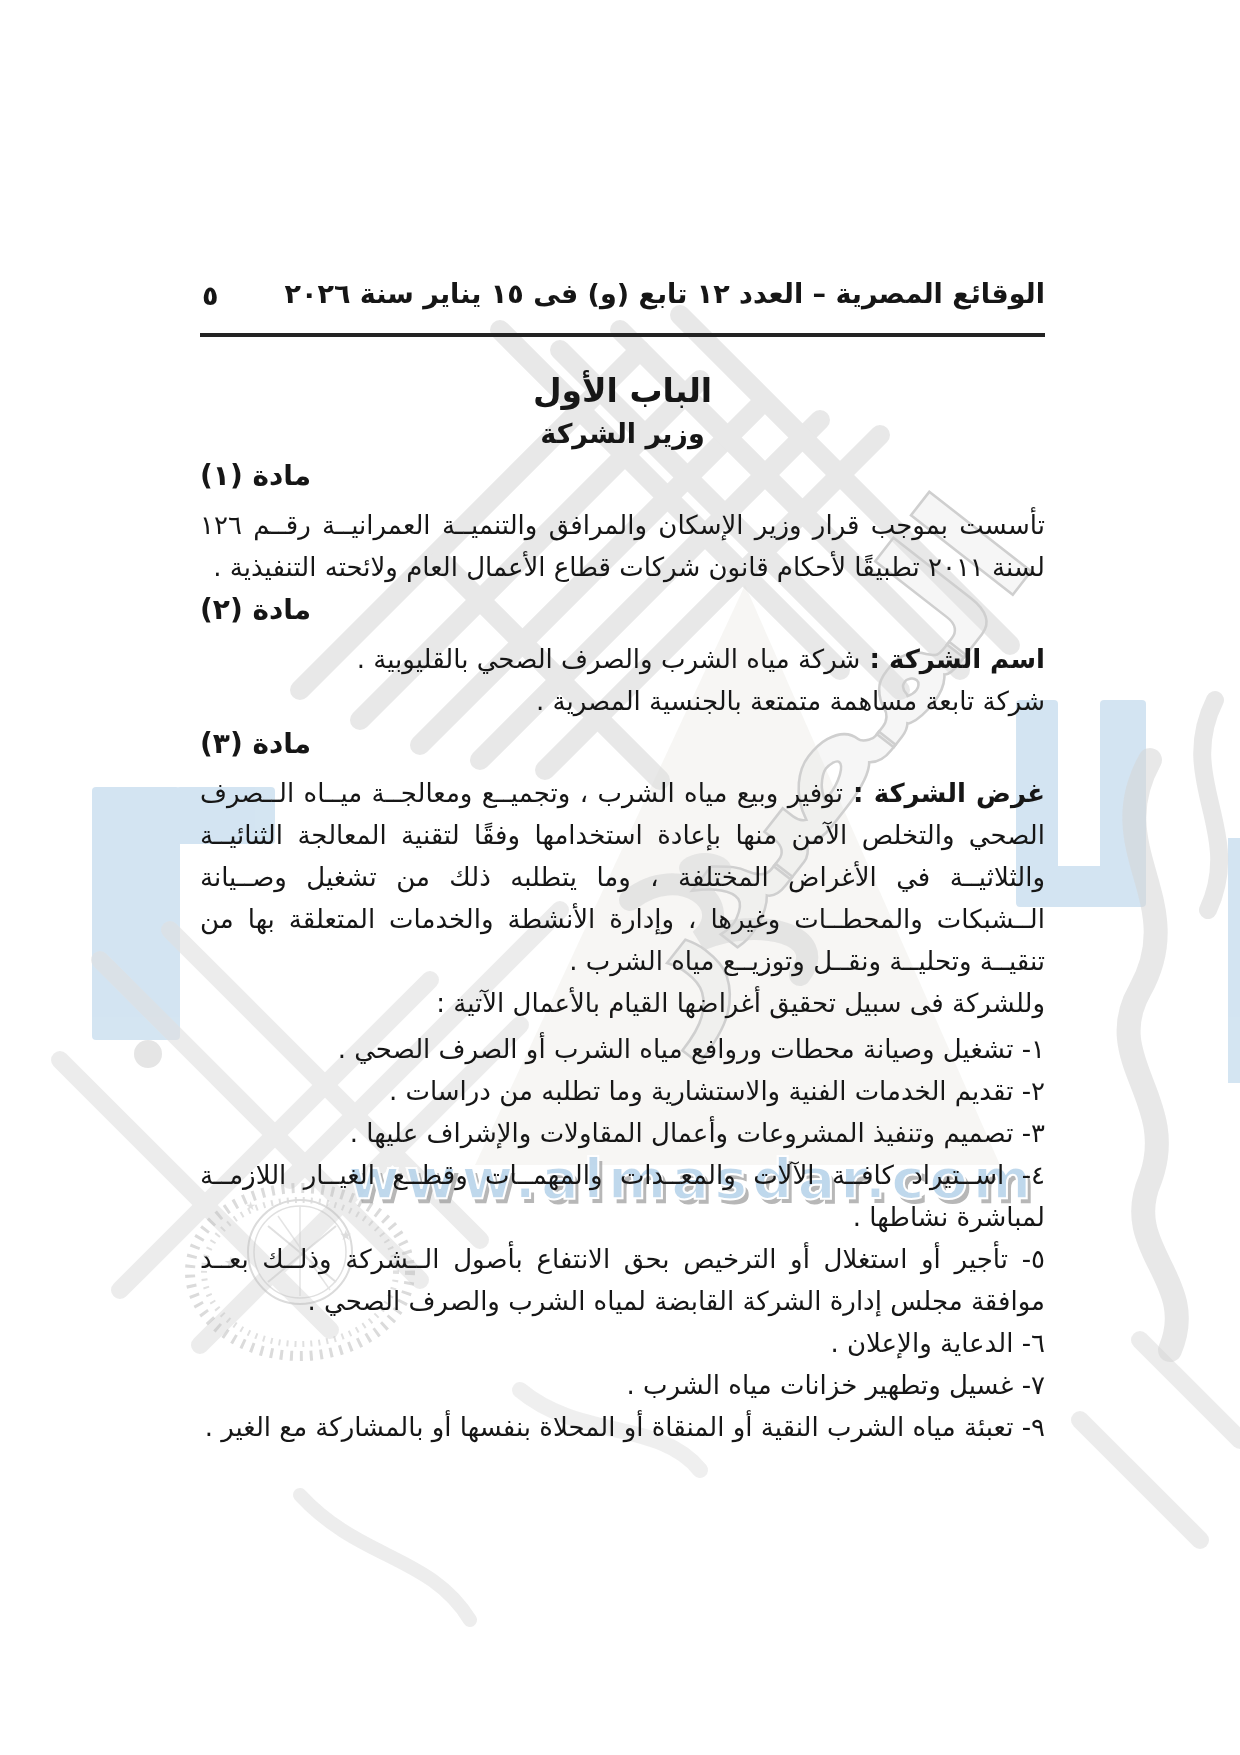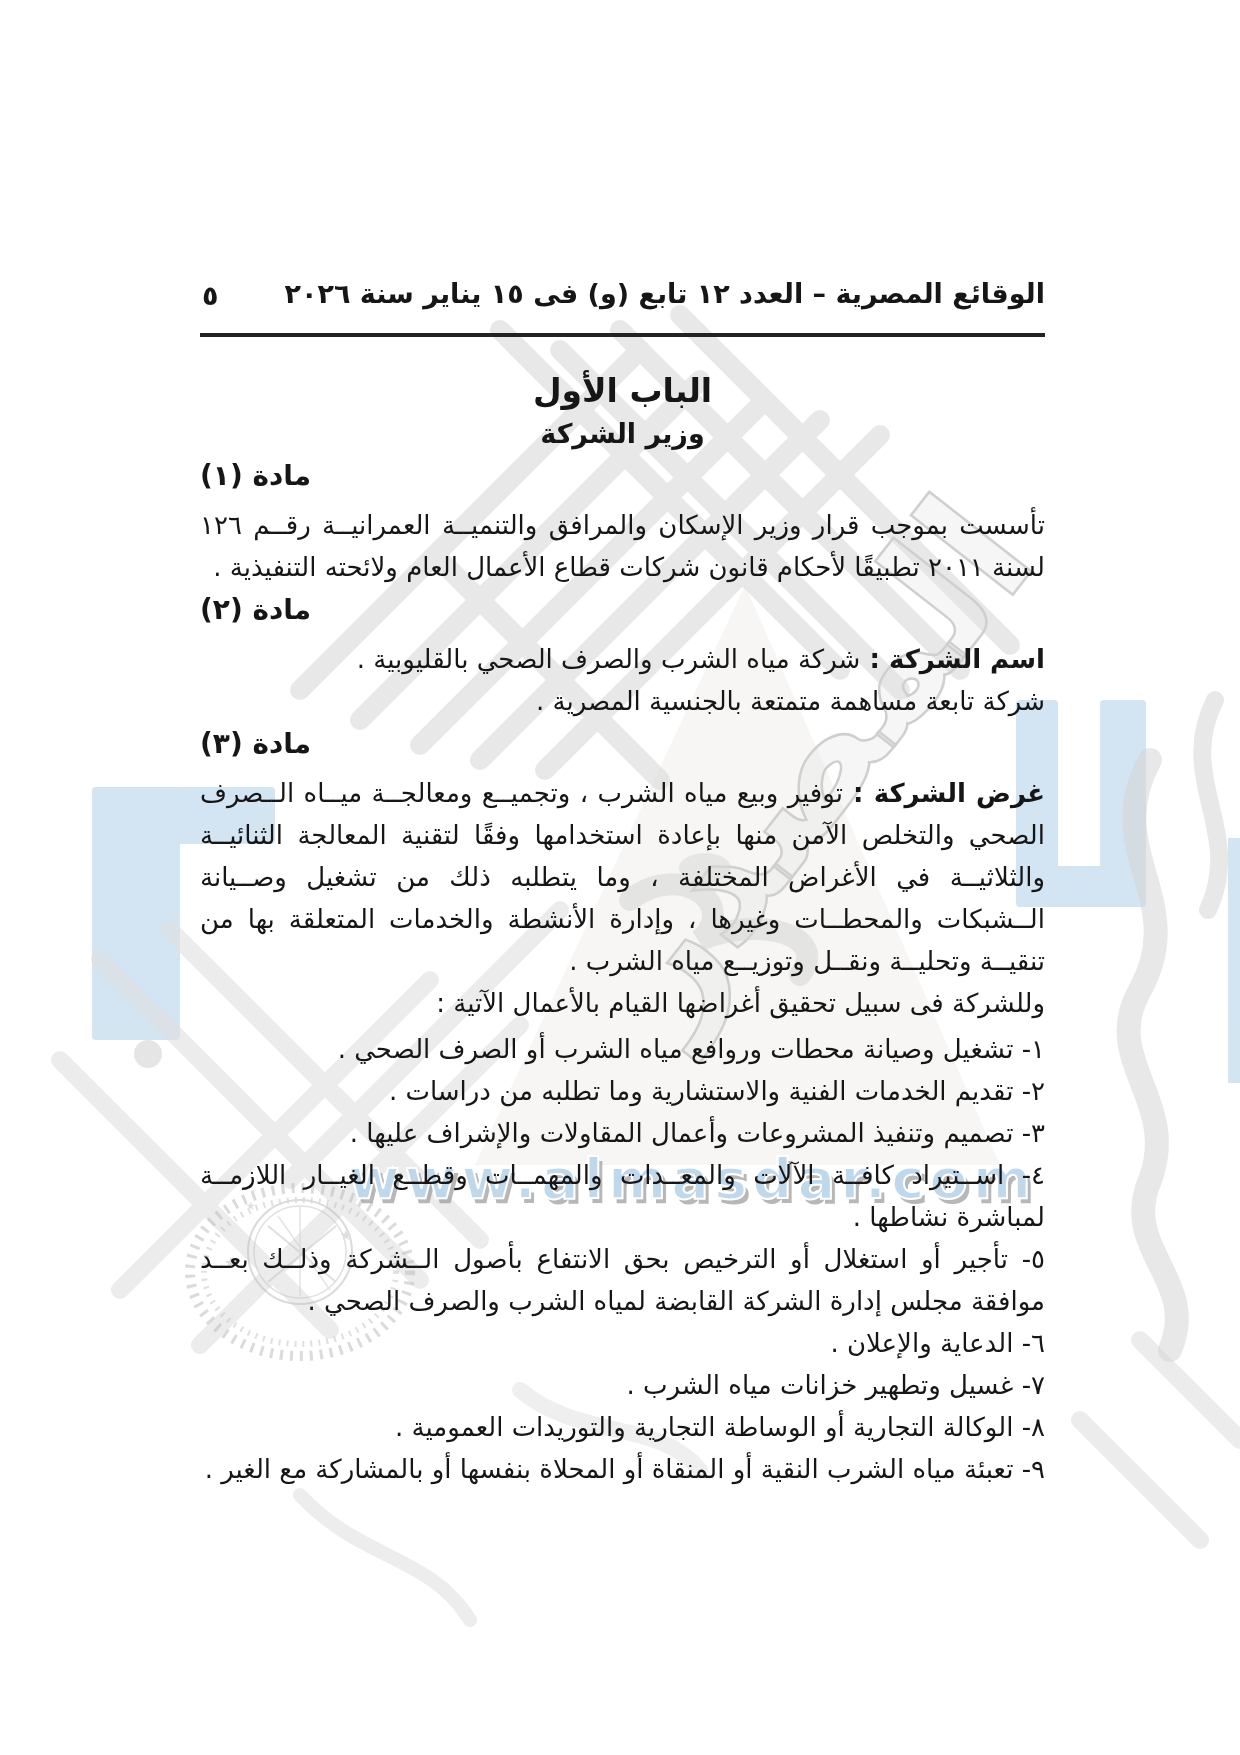--- a/index.html
+++ b/index.html
@@ -154,18 +154,17 @@
     <div class="intro-line">وللشركة فى سبيل تحقيق أغراضها القيام بالأعمال الآتية :</div>
 
     <div class="acts">
       <div class="act">١- تشغيل وصيانة محطات وروافع مياه الشرب أو الصرف الصحي .</div>
       <div class="act">٢- تقديم الخدمات الفنية والاستشارية وما تطلبه من دراسات .</div>
       <div class="act">٣- تصميم وتنفيذ المشروعات وأعمال المقاولات والإشراف عليها .</div>
       <div class="act">٤- اســتيراد كافــة الآلات والمعــدات والمهمــات وقطــع الغيــار اللازمــة لمباشرة نشاطها .</div>
       <div class="act">٥- تأجير أو استغلال أو الترخيص بحق الانتفاع بأصول الــشركة وذلــك بعــد موافقة مجلس إدارة الشركة القابضة لمياه الشرب والصرف الصحي .</div>
       <div class="act">٦- الدعاية والإعلان .</div>
       <div class="act">٧- غسيل وتطهير خزانات مياه الشرب .</div>
-      <div class="act">٨- الوكالة التجارية أو الوساطة التجارية والتوريدات العمومية .</div>
       <div class="act">٩- تعبئة مياه الشرب النقية أو المنقاة أو المحلاة بنفسها أو بالمشاركة مع الغير .</div>
     </div>
 
   </div>
 </div>
 
 </body></html>

